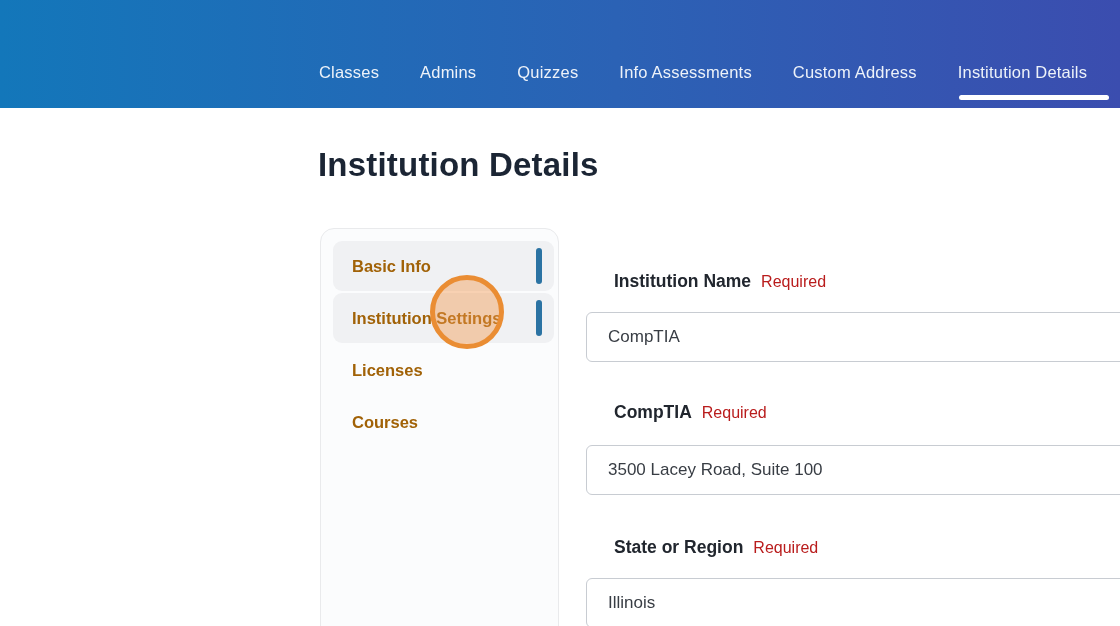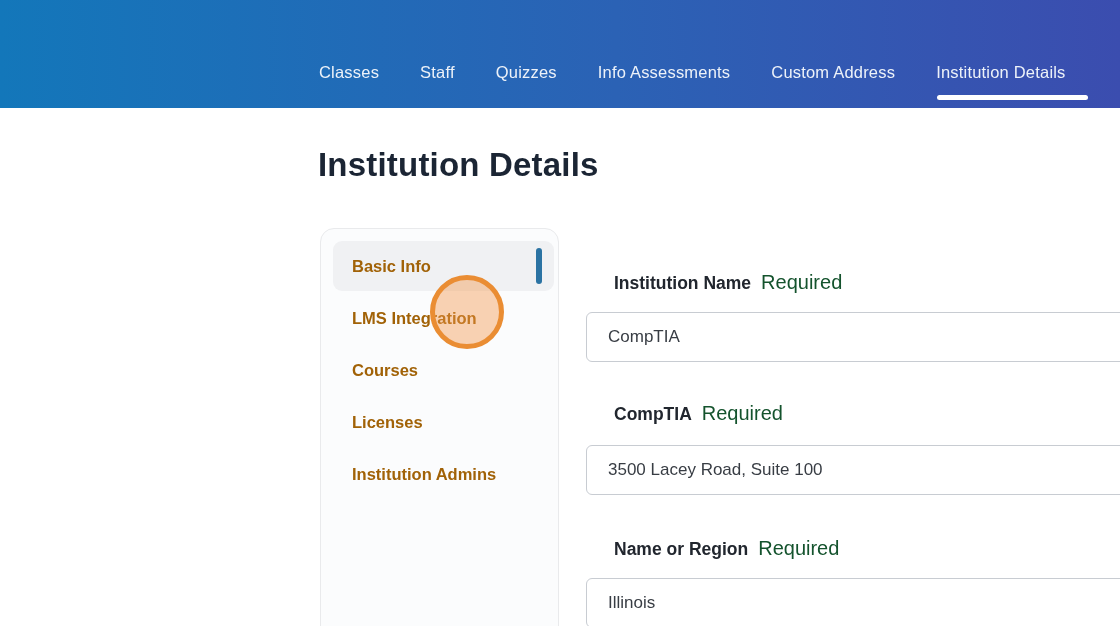--- a/index.html
+++ b/index.html
@@ -68,21 +68,21 @@
     pointer-events: none;
   }
 
   
   .form-area { position: absolute; left: 586px; top: 0; width: 700px; }
   .field-label-row {
     position: absolute; left: 0;
     display: flex; align-items: baseline; gap: 10px; white-space: nowrap;
   }
   .field-label { font-size: 17.5px; font-weight: 700; color: #21262E; margin-left: 28px; }
-  .field-required { font-size: 20px; font-weight: 400; color: #14532d; }
+  .field-required { font-size: 16px; font-weight: 400; color: #b91c1c; }
   .text-input {
     position: absolute; left: 0; width: 700px; height: 50px;
     border: 1px solid #C8CCD2; border-radius: 6px; background: #ffffff;
     font-family: "Liberation Sans", "DejaVu Sans", sans-serif;
     font-size: 17px; color: #383D44; padding: 0 0 0 21px; outline: none;
   }
   .row-label-1 { top: 271px; }
   .row-input-1 { top: 312px; }
   .row-label-2 { top: 402px; }
   .row-input-2 { top: 445px; }
@@ -90,66 +90,64 @@
   .row-input-3 { top: 578px; }
 </style>
 </head>
 <body>
 
 <div class="frame">
 
   <header class="app-header">
     <nav class="main-nav">
       <div class="nav-item">Classes</div>
-      <div class="nav-item">Staff</div>
+      <div class="nav-item">Admins</div>
       <div class="nav-item">Quizzes</div>
       <div class="nav-item">Info Assessments</div>
       <div class="nav-item">Custom Address</div>
       <div class="nav-item active">Institution Details</div>
     </nav>
   </header>
 
   <h1 class="page-title">Institution Details</h1>
 
   <aside class="side-panel">
     <div class="side-tab highlighted">
       <span class="side-tab-label">Basic Info</span>
       <span class="side-tab-bar"></span>
     </div>
-    <div class="side-tab">
-      <span class="side-tab-label">LMS Integration</span>
-    </div>
-    <div class="side-tab">
-      <span class="side-tab-label">Courses</span>
+    <div class="side-tab highlighted">
+      <span class="side-tab-label">Institution Settings</span>
+      <span class="side-tab-bar"></span>
     </div>
     <div class="side-tab">
       <span class="side-tab-label">Licenses</span>
     </div>
     <div class="side-tab">
-      <span class="side-tab-label">Institution Admins</span>
+      <span class="side-tab-label">Courses</span>
     </div>
   </aside>
 
   <div class="click-indicator"></div>
 
   <section class="form-area">
 
     <div class="field-label-row row-label-1">
       <span class="field-label">Institution Name</span>
       <span class="field-required">Required</span>
     </div>
     <input type="text" class="text-input row-input-1" value="CompTIA" style="">
 
     <div class="field-label-row row-label-2">
       <span class="field-label">CompTIA</span>
       <span class="field-required">Required</span>
     </div>
     <input type="text" class="text-input row-input-2" value="3500 Lacey Road, Suite 100" style="">
 
     <div class="field-label-row row-label-3">
-      <span class="field-label">Name or Region</span>
+      <span class="field-label">State or Region</span>
       <span class="field-required">Required</span>
     </div>
     <input type="text" class="text-input row-input-3" value="Illinois" style="">
 
   </section>
 
 </div>
 
 </body></html>

